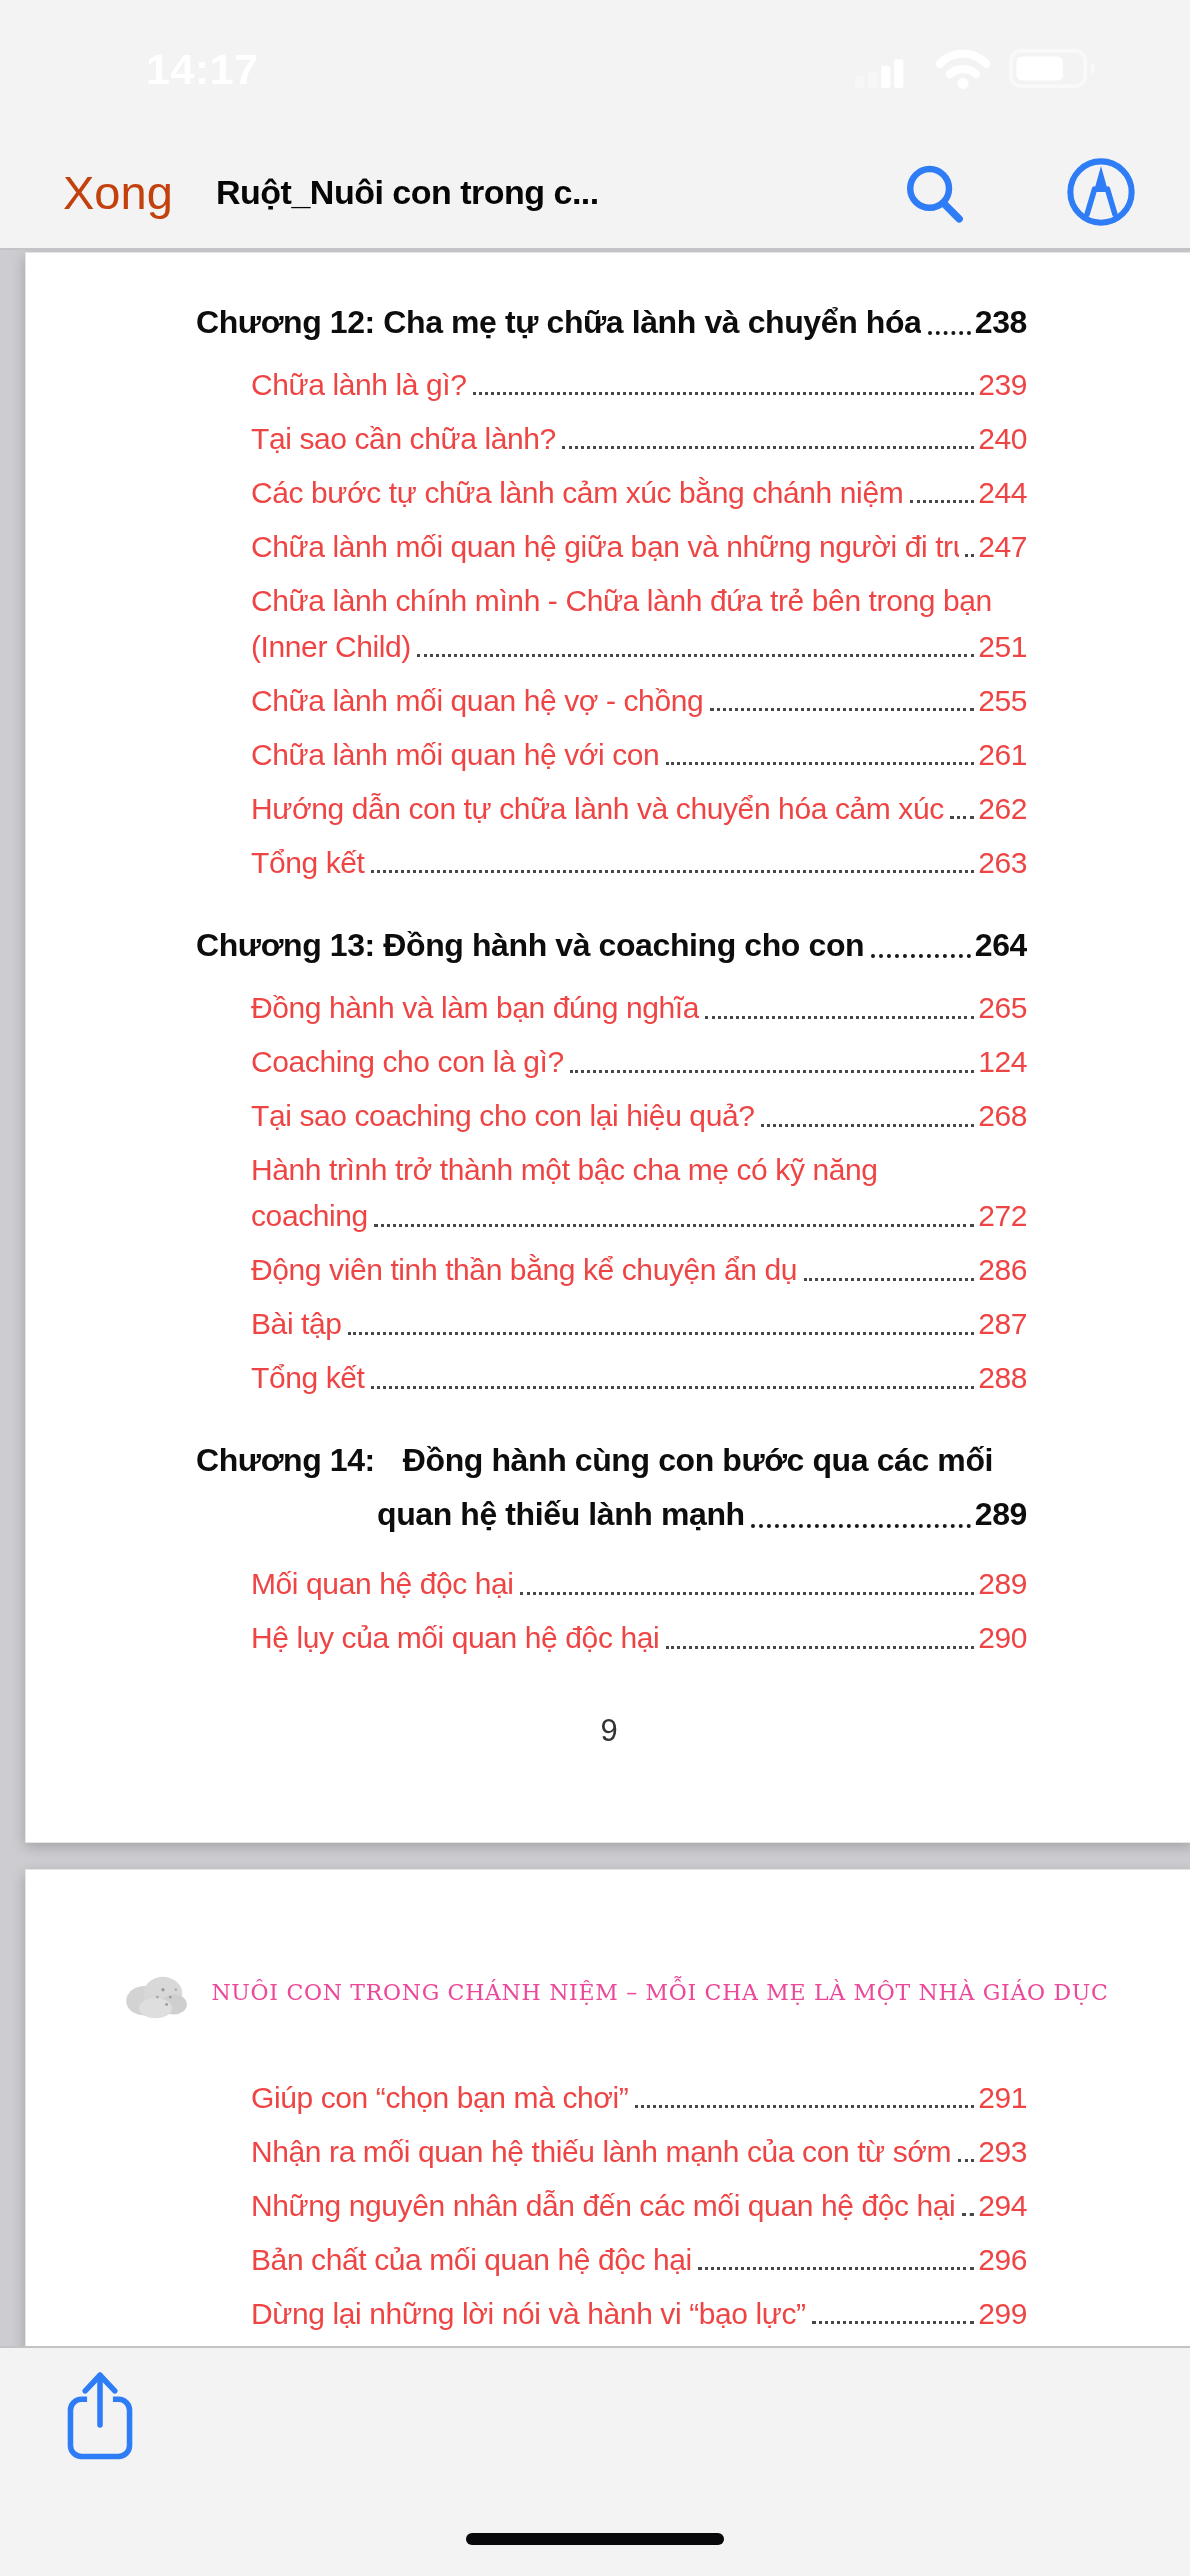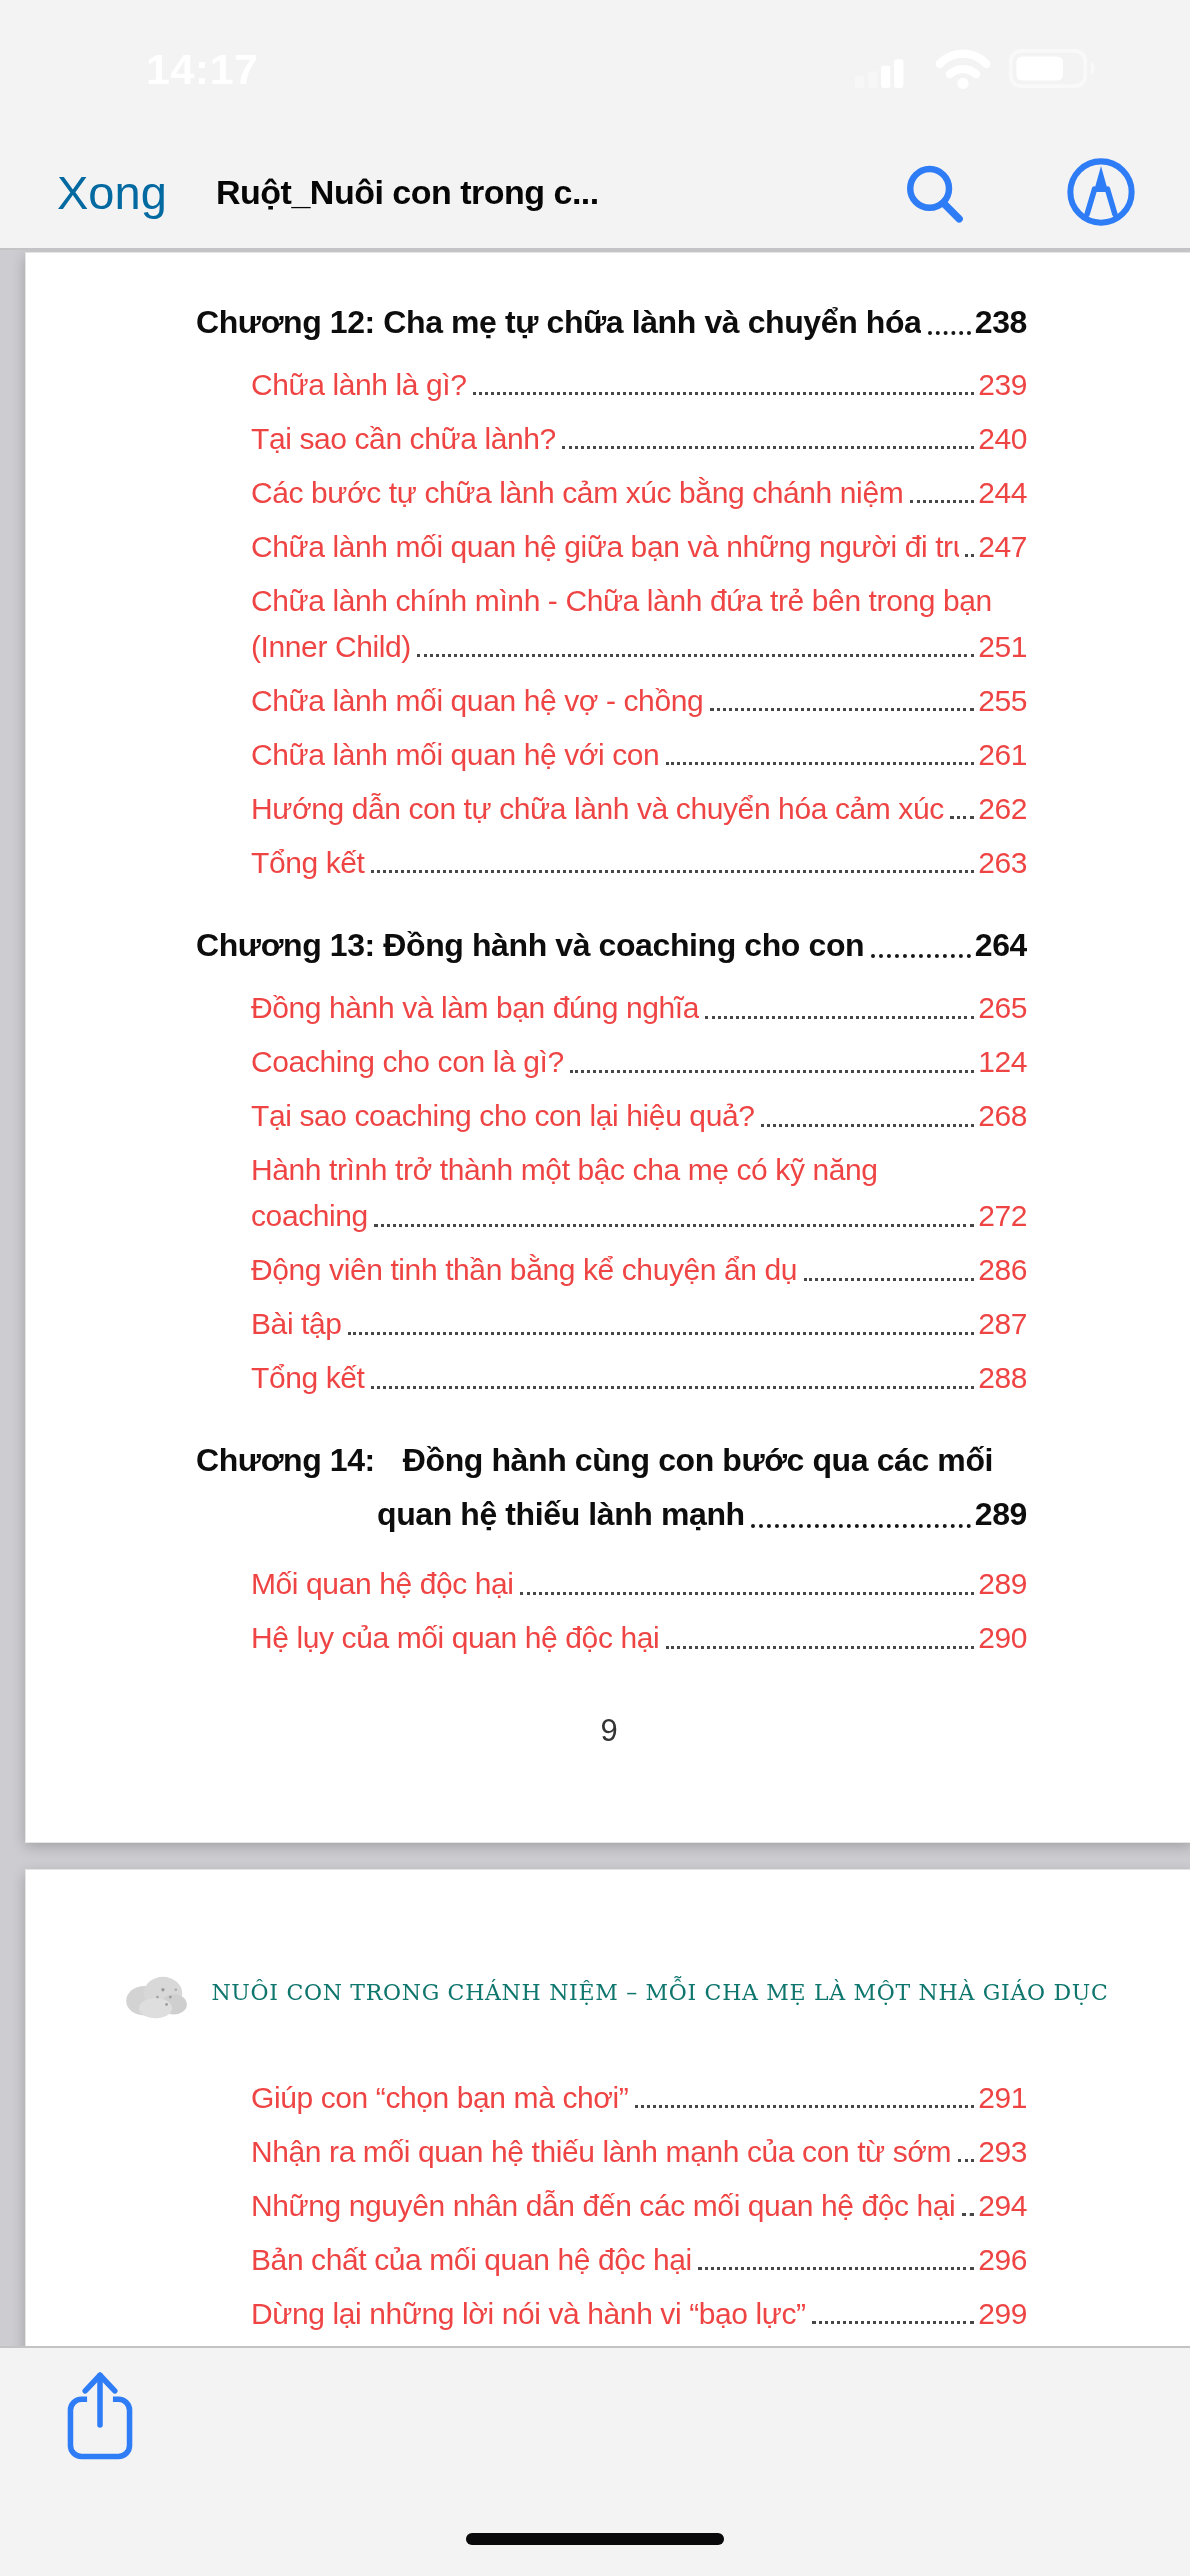--- a/index.html
+++ b/index.html
@@ -21,22 +21,22 @@
     position:absolute;left:146px;top:45px;
     font-size:43px;font-weight:600;letter-spacing:0.5px;
     color:rgba(255,255,255,.96);
   }
   .status-icons{position:absolute;right:89px;top:48px;width:247px;height:41px;}
   .status-icons svg{position:absolute;top:0;}
   .sig-svg{left:0;}
   .wifi-svg{left:80px;}
   .batt-svg{left:154px;}
   .nav-done{
-    position:absolute;left:51px;top:165px;
-    font-size:47px;color:#0369a1;line-height:54px;cursor:default;
+    position:absolute;left:57px;top:165px;
+    font-size:47px;color:#c2410c;line-height:54px;cursor:default;
   }
   .nav-title{
     position:absolute;left:216px;top:165px;width:686px;
     font-size:34px;font-weight:700;color:#060606;letter-spacing:-0.5px;
     line-height:54px;white-space:nowrap;overflow:hidden;
   }
   .nav-iconbtn{position:absolute;top:0;background:none;border:none;padding:0;}
   .search-btn{left:901px;top:156px;width:72px;height:74px;}
   .markup-btn{left:1062px;top:153px;width:78px;height:78px;}
   
@@ -71,21 +71,21 @@
   .row.cont{height:46px;}
   .row.chapter.cont{margin-top:8px;margin-bottom:14px;padding-left:181px;}
   .pagenum-row{
     position:absolute;left:0;top:1455px;width:100%;height:54px;
     text-align:center;font-size:31px;color:#333;line-height:46px;
   }
   
   .p2-header{position:absolute;left:96px;top:93px;height:59px;display:flex;align-items:center;}
   .p2-header .cloud{margin-right:20.4px;}
   .p2-header .htext{
-    font-family:"DejaVu Serif", serif;font-size:22px;color:#0f766e;
+    font-family:"DejaVu Serif", serif;font-size:22px;color:#ec4899;
     letter-spacing:0.7px;white-space:nowrap;
   }
   .page-2 .toc{margin-top:198px;}
   
   .toolbar{
     position:absolute;left:0;top:2346px;width:1191px;height:230px;
     background:#f3f3f4;z-index:40;
   }
   .toolbar .hairline{position:absolute;left:0;top:0;width:100%;height:1.9px;background:#c3c3c6;}
   .share-btn{position:absolute;left:59px;top:20.4px;width:82px;height:96px;background:none;border:none;padding:0;}

